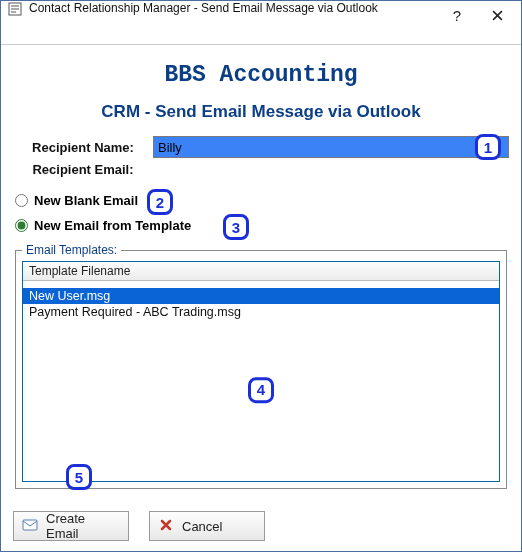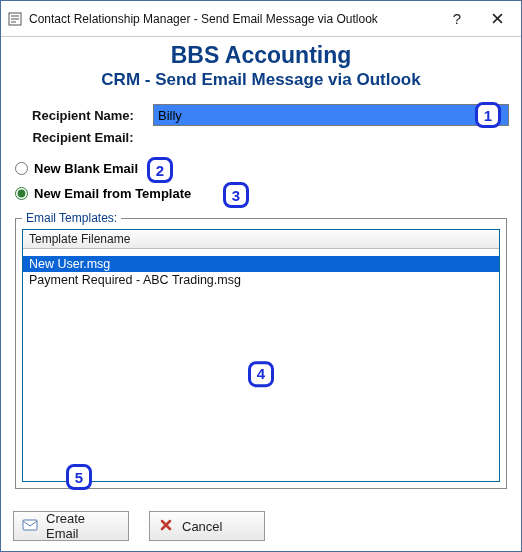--- a/index.html
+++ b/index.html
@@ -13,25 +13,24 @@
   }
   .window {
     width: 522px; height: 552px;
     border: 1px solid #4a6ea0;
     background: #fff;
     position: relative;
     display: flex;
     flex-direction: column;
   }
   .titlebar {
-    height: 36px;
+    height: 44px;
     background: #fff;
     border-bottom: 1px solid #ccc;
     display: flex;
-    align-items: center;
     padding: 0 4px 0 6px;
   }
   .titlebar .app-icon {
     width: 16px; height: 16px;
     margin-right: 6px;
     display: flex; align-items: center; justify-content: center;
   }
   .titlebar .app-icon svg { width: 16px; height: 16px; }
   .titlebar .title {
     font-size: 12px;
@@ -51,22 +50,23 @@
     padding: 6px 12px 10px 12px;
     display: flex;
     flex-direction: column;
     flex: 1;
   }
   .brand-title {
     text-align: center;
     color: #0b3e84;
     font-weight: 700;
     font-size: 23px;
-    margin: 0;
+    margin: 12px;
     line-height: 1.1;
+    font-family: Liberation Mono, monospace;
   }
   .brand-sub {
     text-align: center;
     color: #0b3e84;
     font-weight: 700;
     font-size: 17px;
     margin: 2px 0 10px 0;
   }
   .form-row {
     display: flex;

